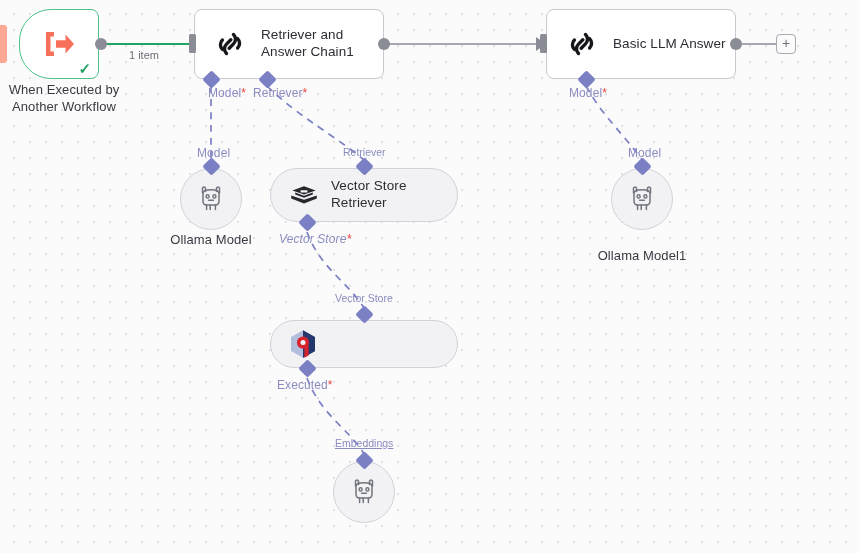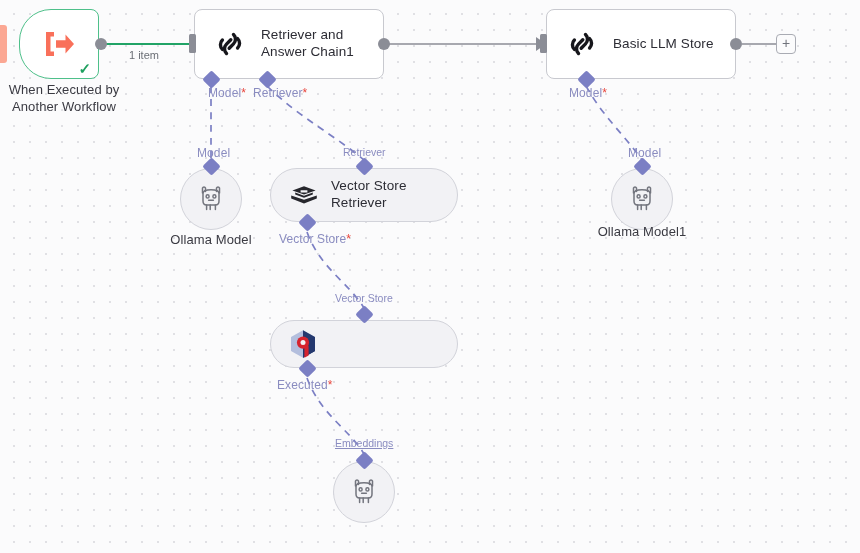--- a/index.html
+++ b/index.html
@@ -221,21 +221,21 @@
         <g fill="none" stroke="#16161b" stroke-width="3.4" stroke-linecap="round">
           <path d="M20.5 7.5 a6.6 6.6 0 0 1 0 9.4 l-4.3 4.3"></path>
           <path d="M13.5 26.5 a6.6 6.6 0 0 1 0 -9.4 l4.3 -4.3"></path>
         </g>
         <g fill="none" stroke="#16161b" stroke-width="3.4" stroke-linecap="round">
           <path d="M24.6 11.6 a6.6 6.6 0 0 1 0 9.4"></path>
           <path d="M9.4 22.4 a6.6 6.6 0 0 1 0 -9.4"></path>
         </g>
       </svg>
     </span>
-    <span class="node-title">Basic LLM Store</span>
+    <span class="node-title">Basic LLM Answer</span>
   </div>
   <div class="port-dot" style="left:730px; top:38px;"></div>
   <div class="plus-btn" style="left:776px; top:34px;">+</div>
   <div class="port-diamond" style="left:580px; top:73px;"></div>
   <div class="port-text" style="left:569px; top:86px;"><span>Model</span><span class="req">*</span></div>
 
   <div class="port-text" style="left:197px; top:146px;">Model</div>
   <div class="port-diamond" style="left:205px; top:160px;"></div>
   <div class="node circle" style="left:180px; top:168px; width:62px; height:62px;">
     <span class="node-icon">
@@ -262,40 +262,40 @@
         <path d="M3.4 8.6 L15 4.2 L26.6 8.6 L15 12.6 z" fill="#26262c"></path>
         <path d="M2.2 13.4 L15 17.8 L27.8 13.4 L27.8 16.4 L15 21.6 L2.2 16.4 z" fill="#26262c"></path>
         <path d="M6.2 10.6 L15 13.8 L23.8 10.6 L23.8 12.4 L15 15.8 L6.2 12.4 z" fill="#26262c"></path>
         <path d="M11.6 8.2 h6.8 v2.2 h-6.8 z" fill="#f2f2f5"></path>
       </svg>
     </span>
     <span class="node-title">Vector Store
 Retriever</span>
   </div>
   <div class="port-diamond" style="left:301px; top:216px;"></div>
-  <div class="port-text" style="left:279px; top:232px;"><span>Vector Store</span><span class="req">*</span></div>
+  <div class="port-text" style="left:279px; top:232px;font-style:italic;"><span>Vector Store</span><span class="req">*</span></div>
 
   <div class="port-text" style="left:628px; top:146px;">Model</div>
   <div class="port-diamond" style="left:636px; top:160px;"></div>
   <div class="node circle" style="left:611px; top:168px; width:62px; height:62px;">
     <span class="node-icon">
       <svg width="26" height="30" viewBox="0 0 26 30">
         <g fill="none" stroke="#73757e" stroke-width="1.5" stroke-linejoin="round" stroke-linecap="round">
           <path d="M4.5 9 V4 a1.6 1.6 0 0 1 3 0 v3.4"></path>
           <path d="M21.5 9 V4 a1.6 1.6 0 0 0 -3 0 v3.4"></path>
           <path d="M5 9.5 C5 7.2 8.3 5.8 13 5.8 C17.7 5.8 21 7.2 21 9.5 V17 c0 2.6 -1.6 4 -3.6 4 H8.6 C6.6 21 5 19.6 5 17 z"></path>
           <path d="M8.6 21 v4.4 M17.4 21 v4.4 M12.2 21 v4.4"></path>
           <ellipse cx="9.6" cy="12.4" rx="1.5" ry="1.7"></ellipse>
           <ellipse cx="16.4" cy="12.4" rx="1.5" ry="1.7"></ellipse>
           <path d="M10.6 16.3 h4.8"></path>
         </g>
       </svg>
     </span>
   </div>
-  <div class="node-label" style="left:572px; top:224px; width:140px;">Ollama Model1</div>
+  <div class="node-label" style="left:572px; top:248px; width:140px;">Ollama Model1</div>
 
   <div class="edge-label" style="left:335px; top:292px;">Vector Store</div>
   <div class="port-diamond" style="left:358px; top:308px;"></div>
   <div class="node sub" style="left:270px; top:320px; width:188px; height:48px;">
     <span class="node-icon" style="margin-right:12px;">
       <svg width="28" height="30" viewBox="0 0 28 30">
         <path d="M14 1.2 L26 8 v14 L14 28.8 L2 22 V8 z" fill="#b3bedd"></path>
         <path d="M14 1.2 L26 8 v14 L14 28.8 z" fill="#24386e"></path>
         <path d="M14 15 L26 8 v14 L14 28.8 z" fill="#24386e"></path>
         <circle cx="14" cy="13.6" r="6.1" fill="#d6232e"></circle>

